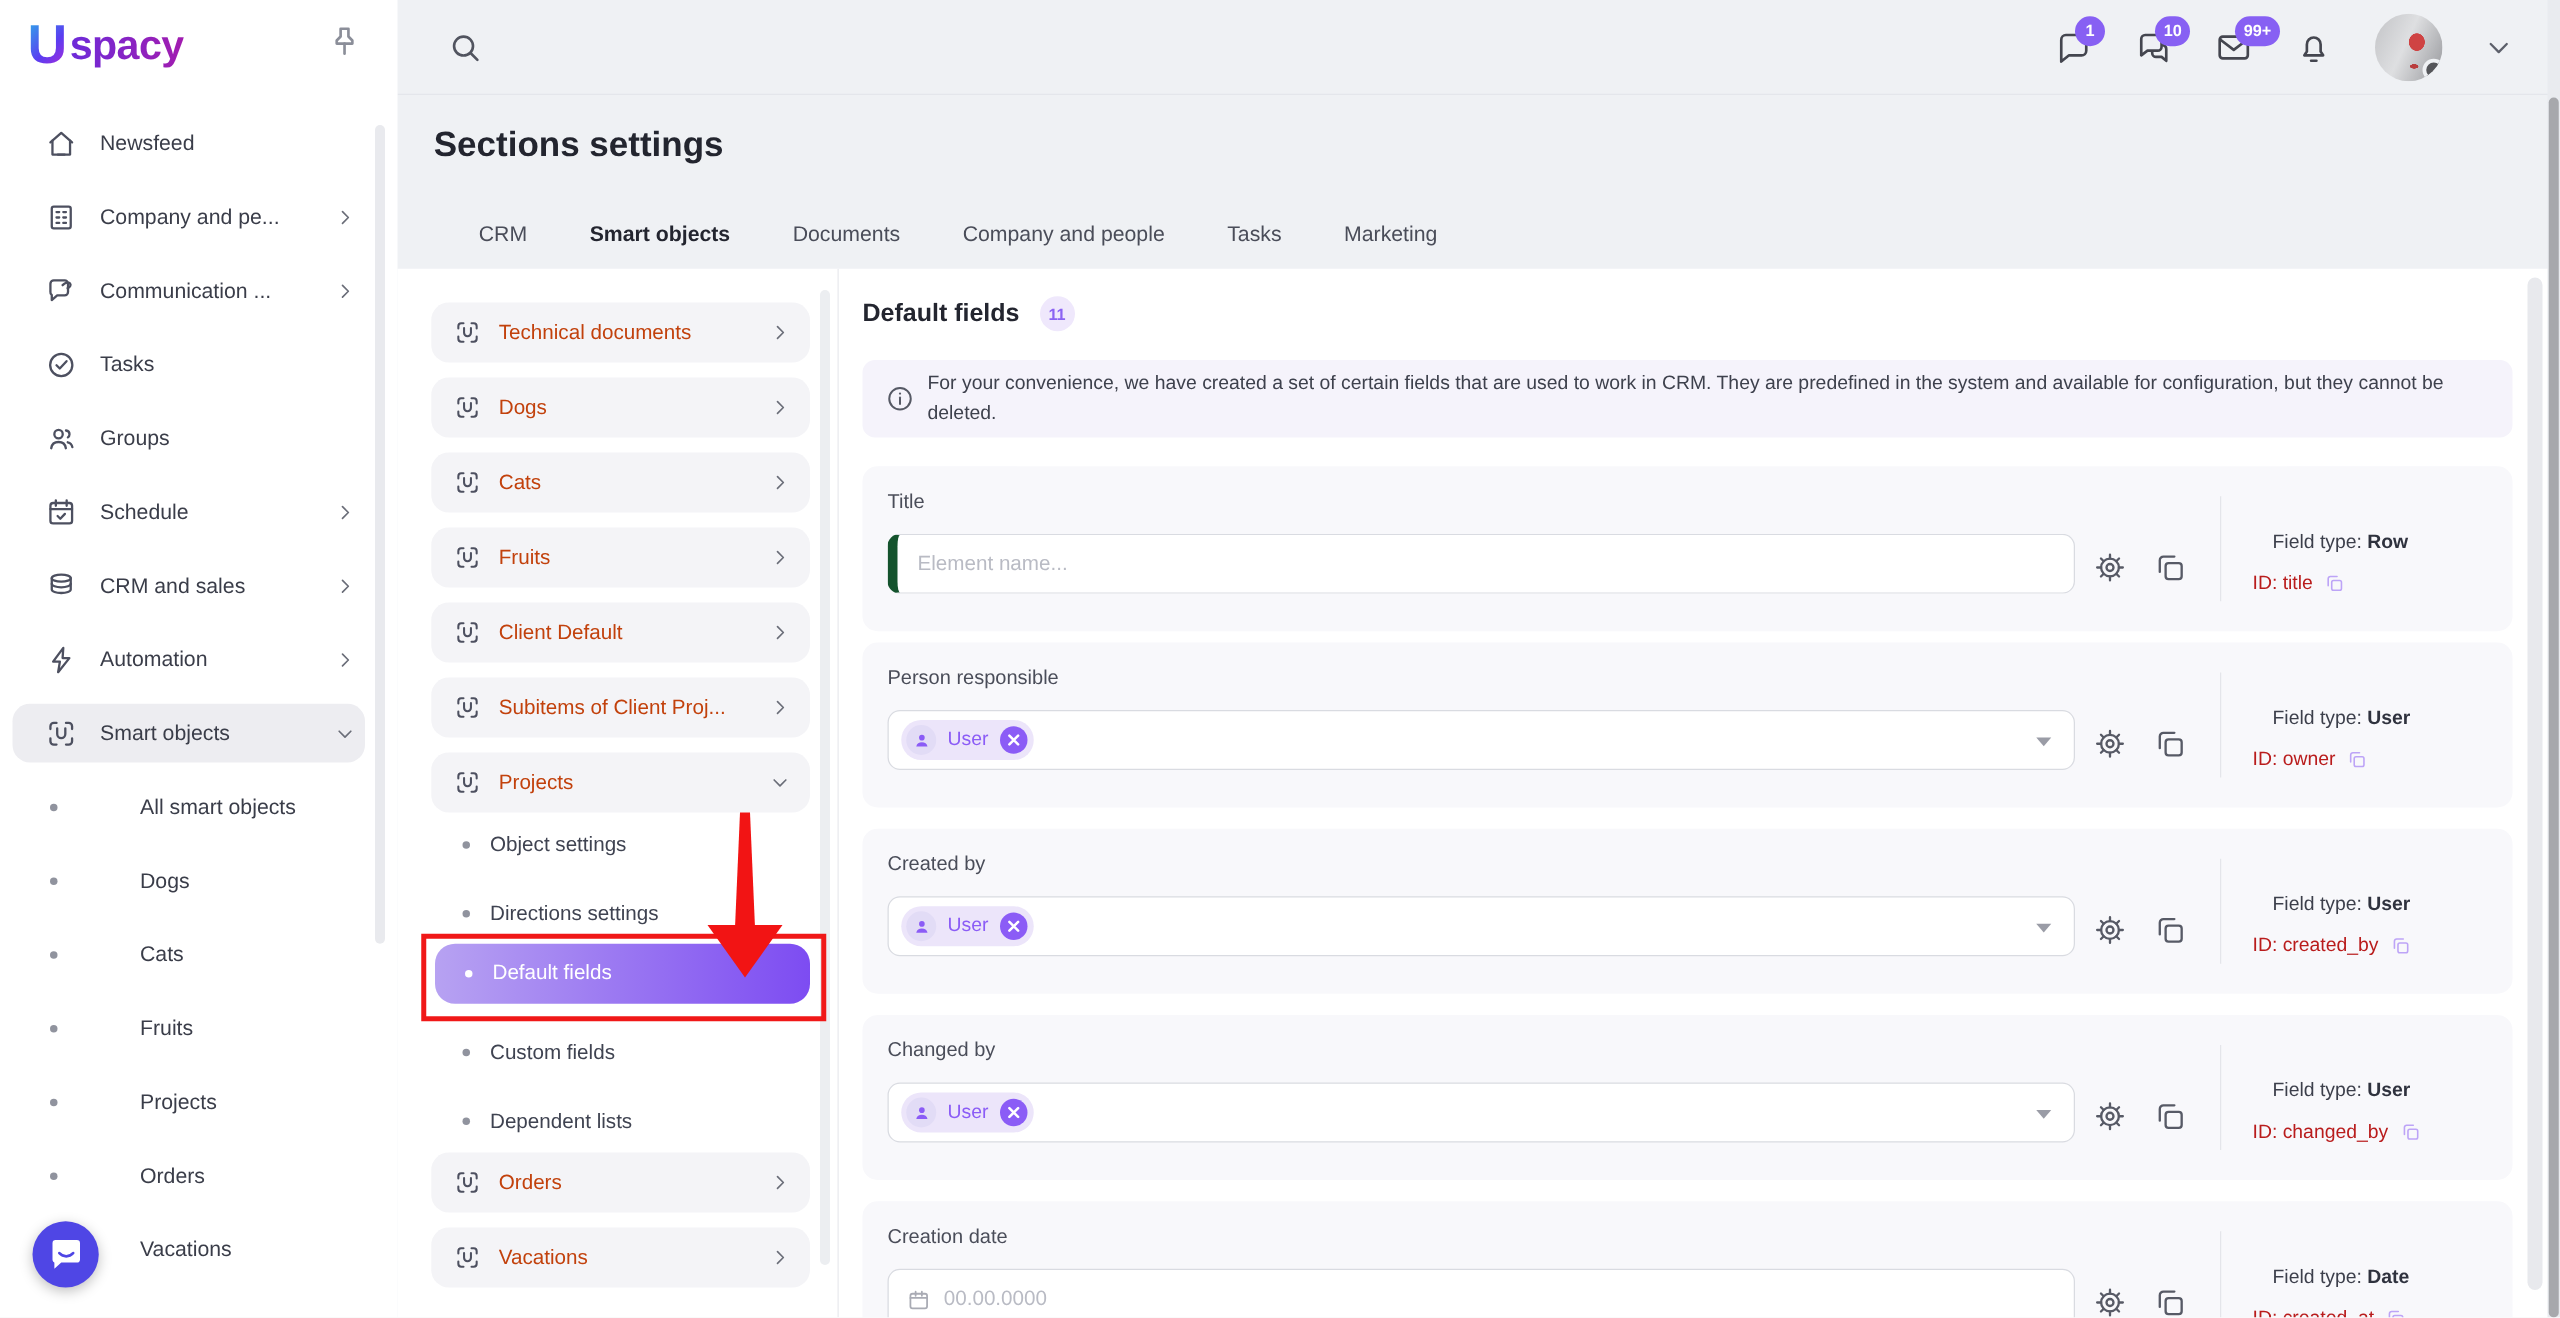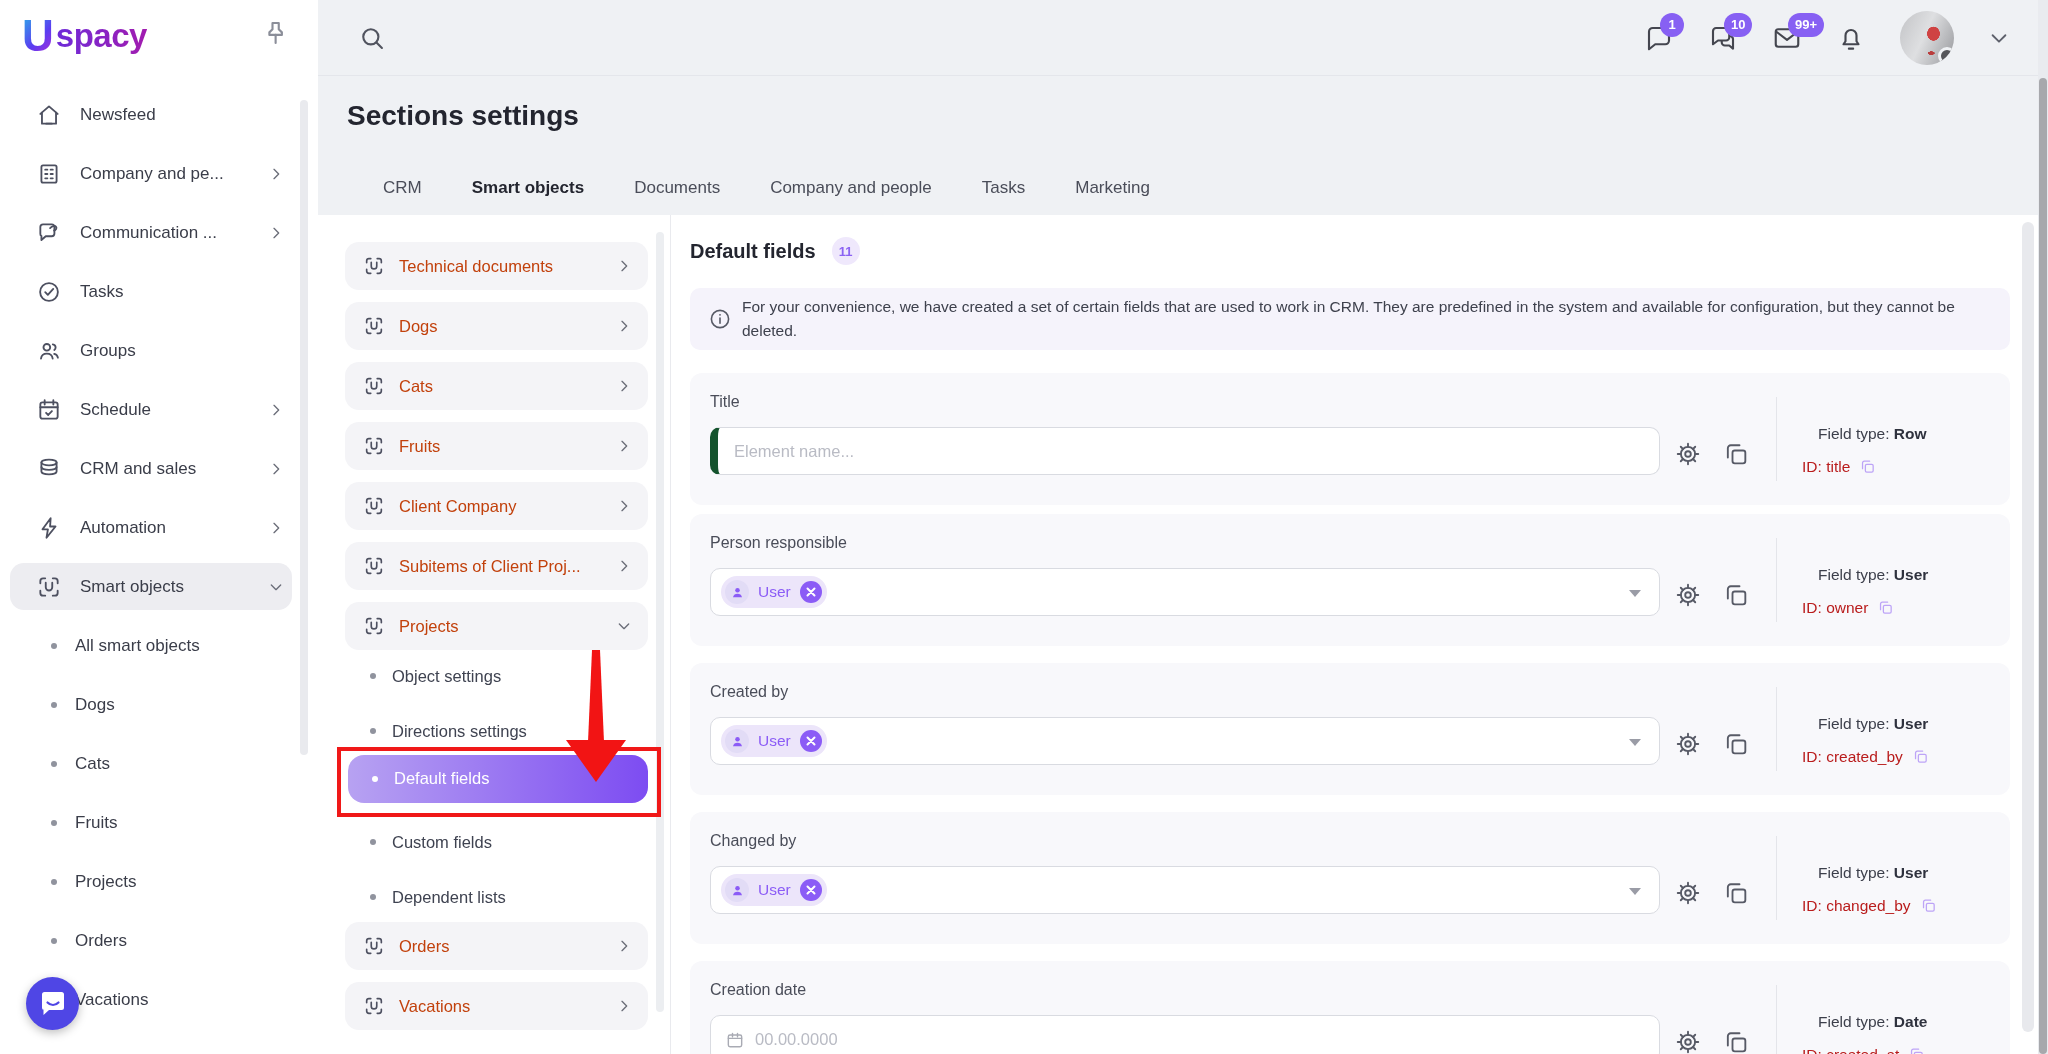--- a/index.html
+++ b/index.html
@@ -31,21 +31,21 @@
   .nav { position:absolute; left:0; top:85px; width:318px; }
   .nav-item { position:relative; height:59px; display:flex; align-items:center; padding-left:36px; cursor:pointer; }
   .nav-item .nicon { width:26px; height:26px; color:#4d5060; flex:0 0 26px; }
   .nav-item .nlabel { margin-left:18px; font-size:17px; color:#3a3d49; white-space:nowrap; }
   .nav-item .nchev { position:absolute; right:34px; color:#6a6d78; width:16px; height:16px; }
   .nav-item.selected::before {
     content:""; position:absolute; left:10px; right:26px; top:6px; bottom:6px;
     background:#ededf1; border-radius:14px; z-index:-1;
   }
   .nav-item.selected { z-index:0; }
-  .nav-sub { padding-left:51px; }
+  .nav-sub { padding-left:40px;gap:48px; }
   .nav-sub .bullet { width:6px; height:6px; border-radius:50%; background:#90939e; flex:0 0 6px; }
   .nav-sub .nlabel { margin-left:18px; }
 
   
   .header-line { position:absolute; left:318px; top:75px; width:1730px; height:1px; background:#e4e6eb; }
   .search-btn { position:absolute; left:358px; top:24px; width:28px; height:28px; color:#51545f; cursor:pointer; z-index:2; }
   .top-icons { position:absolute; right:38px; top:0; height:75px; display:flex; align-items:center; gap:34px; z-index:2; }
   .tico { position:relative; width:30px; height:30px; color:#44464f; cursor:pointer; }
   .badge {
     position:absolute; top:-10px; left:16px; min-width:24px; height:24px; padding:0 7px;
@@ -417,21 +417,21 @@
         </svg>
       </span>
   </div>
   <div class="obj-card" style="top:267px">
     <span class="oicon">
         <svg viewBox="0 0 24 24" fill="none" stroke="currentColor" stroke-width="1.8" stroke-linejoin="round" stroke-linecap="round">
           <path d="M4 8.5V6.5A2.5 2.5 0 0 1 6.5 4h2M15.5 4h2A2.5 2.5 0 0 1 20 6.5v2M20 15.5v2a2.5 2.5 0 0 1-2.5 2.5h-2M8.5 20h-2A2.5 2.5 0 0 1 4 17.5v-2"></path>
           <path d="M9 8v4.2a3 3 0 0 0 6 0V8"></path>
         </svg>
       </span>
-    <span class="olabel">Client Company</span>
+    <span class="olabel">Client Default</span>
     <span class="ochev">
         <svg viewBox="0 0 24 24" fill="none" stroke="currentColor" stroke-width="2" stroke-linecap="round" stroke-linejoin="round">
           <polyline points="9 5 16 12 9 19"></polyline>
         </svg>
       </span>
   </div>
   <div class="obj-card" style="top:327px">
     <span class="oicon">
         <svg viewBox="0 0 24 24" fill="none" stroke="currentColor" stroke-width="1.8" stroke-linejoin="round" stroke-linecap="round">
           <path d="M4 8.5V6.5A2.5 2.5 0 0 1 6.5 4h2M15.5 4h2A2.5 2.5 0 0 1 20 6.5v2M20 15.5v2a2.5 2.5 0 0 1-2.5 2.5h-2M8.5 20h-2A2.5 2.5 0 0 1 4 17.5v-2"></path>

